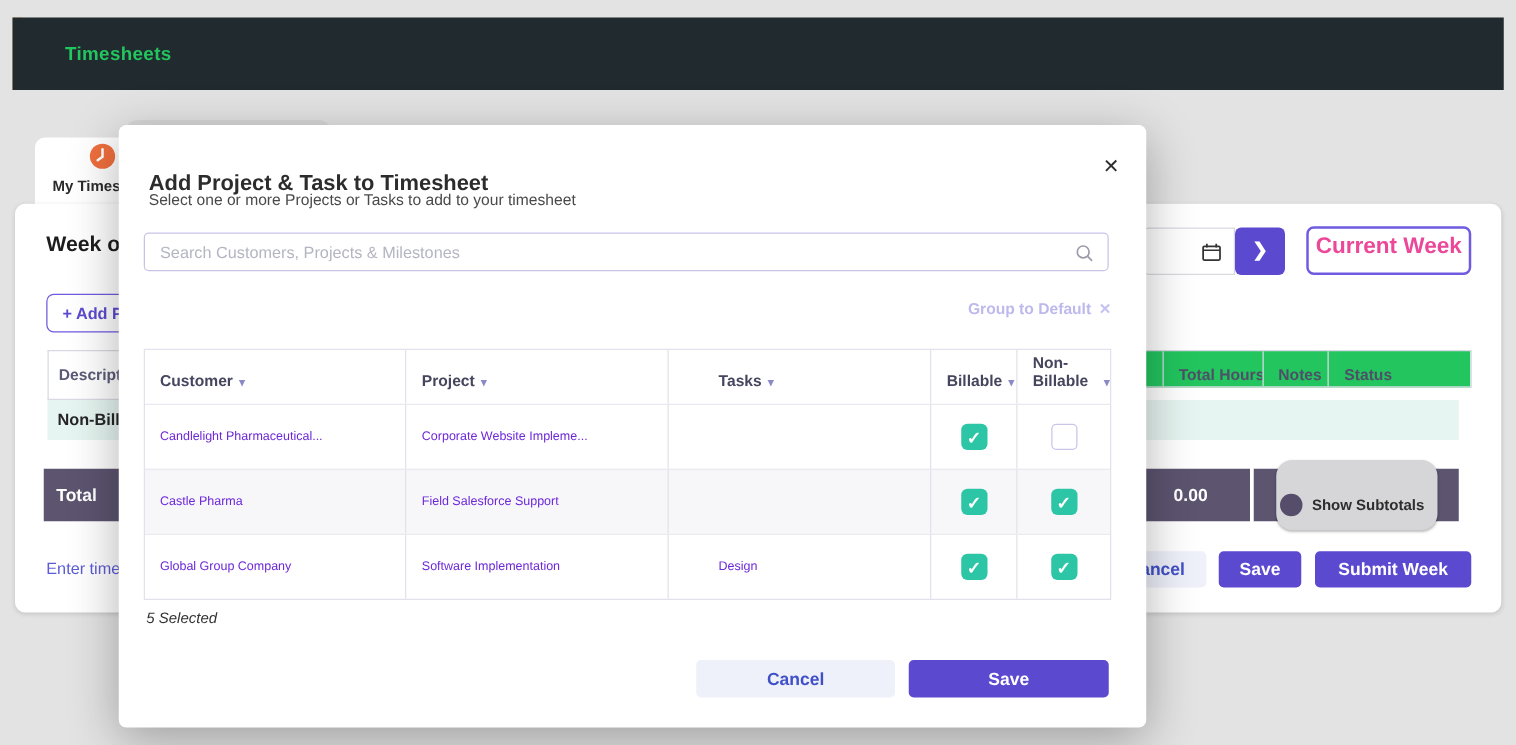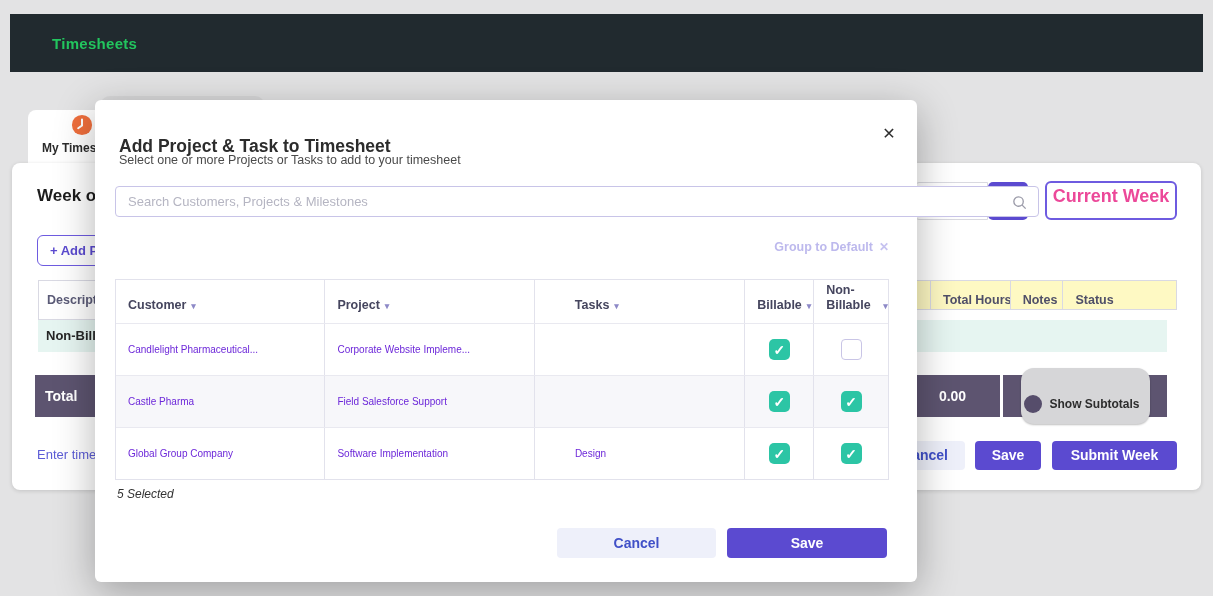--- a/index.html
+++ b/index.html
@@ -22,21 +22,21 @@
   .add-btn{left:37px;top:235px;width:95px;height:31px;border:1px solid #6e5be0;border-radius:6px;background:#fff;color:#5b4ad0;font-weight:bold;font-size:13px;line-height:29px;padding-left:12px;z-index:3;white-space:nowrap;overflow:hidden;}
 
   
   .datebox{left:915px;top:182px;width:73px;height:38px;background:#fff;border:1px solid #d9d9e0;border-radius:4px 0 0 4px;z-index:3;}
   .datebox svg{position:absolute;right:8px;top:9px;}
   .next-btn{left:988px;top:182px;width:40px;height:38px;background:#5b4ad0;border-radius:5px;color:#fff;text-align:center;line-height:38px;font-size:15px;font-weight:bold;z-index:3;}
   .curweek-btn{left:1045px;top:181px;width:132px;height:39px;background:#fff;border:2px solid #6e5be0;border-radius:6px;color:#ec4899;font-weight:bold;font-size:18px;text-align:center;line-height:27px;z-index:3;}
 
   
   .desc-header{left:38px;top:280px;width:320px;height:40px;border:1px solid #d9d9e3;border-right:none;background:#fff;color:#5b5b77;font-weight:bold;font-size:12.5px;line-height:38px;padding-left:8px;z-index:3;}
-  .right-headers{left:905px;top:280px;width:272px;height:30px;display:flex;border-top:1px solid #d9d9e3;border-bottom:1px solid #d9d9e3;border-right:1px solid #d9d9e3;background:#fef9c3;z-index:3;}
+  .right-headers{left:905px;top:280px;width:272px;height:30px;display:flex;border-top:1px solid #d9d9e3;border-bottom:1px solid #d9d9e3;border-right:1px solid #d9d9e3;background:#22c55e;z-index:3;}
   .right-headers .hcell{border-left:1px solid #d9d9e3;color:#4f4f68;font-weight:bold;font-size:12.5px;line-height:38px;padding-left:12px;box-sizing:border-box;white-space:nowrap;overflow:hidden;}
   .hc0{width:25px;border-left:none !important;}
   .hc1{width:80px;}
   .hc2{width:53px;}
   .hc3{width:114px;}
   .teal-row{left:38px;top:320px;width:1129px;height:32px;background:#e6f5f1;z-index:3;color:#262626;font-weight:bold;font-size:13px;line-height:32px;padding-left:8px;white-space:nowrap;overflow:hidden;}
   .total-left{left:35px;top:375px;width:280px;height:42px;background:#5d5470;color:#fff;font-weight:bold;font-size:14px;line-height:42px;padding-left:10px;z-index:3;}
   .total-hours{left:905px;top:375px;width:95px;height:42px;background:#5d5470;color:#fff;font-weight:bold;font-size:14px;line-height:42px;text-align:center;z-index:3;}
   .total-right{left:1003px;top:375px;width:164px;height:42px;background:#5d5470;z-index:3;display:flex;align-items:center;justify-content:center;}
   .pill{height:40px;background:#d6d6d8;border-radius:13px;display:flex;align-items:center;padding:16px 10px 0 3px;box-shadow:0 1px 2px rgba(0,0,0,.25);}
@@ -47,21 +47,21 @@
   .bg-btn{top:441px;height:29px;border-radius:4px;font-size:14px;font-weight:bold;text-align:center;line-height:29px;z-index:3;}
   .bg-cancel{left:885px;width:80px;background:#eef0fa;color:#4050c7;}
   .bg-save{left:975px;width:66px;background:#5b4ad0;color:#fff;}
   .bg-submit{left:1052px;width:125px;background:#5b4ad0;color:#fff;}
 
   
   .modal{left:95px;top:100px;width:822px;height:482px;background:#fff;border-radius:6px;box-shadow:0 10px 40px rgba(0,0,0,.30);z-index:10;}
   .m-title{left:24px;top:36px;font-size:17.5px;font-weight:bold;color:#2c2c2c;}
   .m-close{left:782px;top:22px;width:24px;height:24px;font-size:16px;color:#2f2f2f;text-align:center;line-height:24px;cursor:default;}
   .m-sub{left:24px;top:53px;font-size:12.5px;color:#4a4a4a;}
-  .m-search{left:20px;top:86px;width:924px;height:31px;border:1px solid #c8c4e8;border-radius:4px;background:#fff;}
+  .m-search{left:20px;top:86px;width:772px;height:31px;border:1px solid #c8c4e8;border-radius:4px;background:#fff;}
   .m-search input{position:absolute;left:0;top:0;width:100%;height:100%;border:none;outline:none;background:transparent;padding:0 36px 0 12px;font-size:13px;color:#333;font-family:"Liberation Sans",sans-serif;box-sizing:border-box;}
   .m-search input::placeholder{color:#b5b5c2;}
   .m-search svg{position:absolute;right:10px;top:7px;}
   .m-reset{right:28px;top:140px;font-size:12.5px;color:#bdb9ed;font-weight:bold;}
   .m-reset .x{margin-left:6px;font-size:12px;color:#c6c2f0;font-weight:bold;}
 
   .m-table{left:20px;top:179px;width:774px;border:1px solid #e2e2ec;}
   .m-row{display:flex;}
   .m-row.hdr{height:43px;}
   .m-row.body{height:51px;border-top:1px solid #e9e9f0;}

